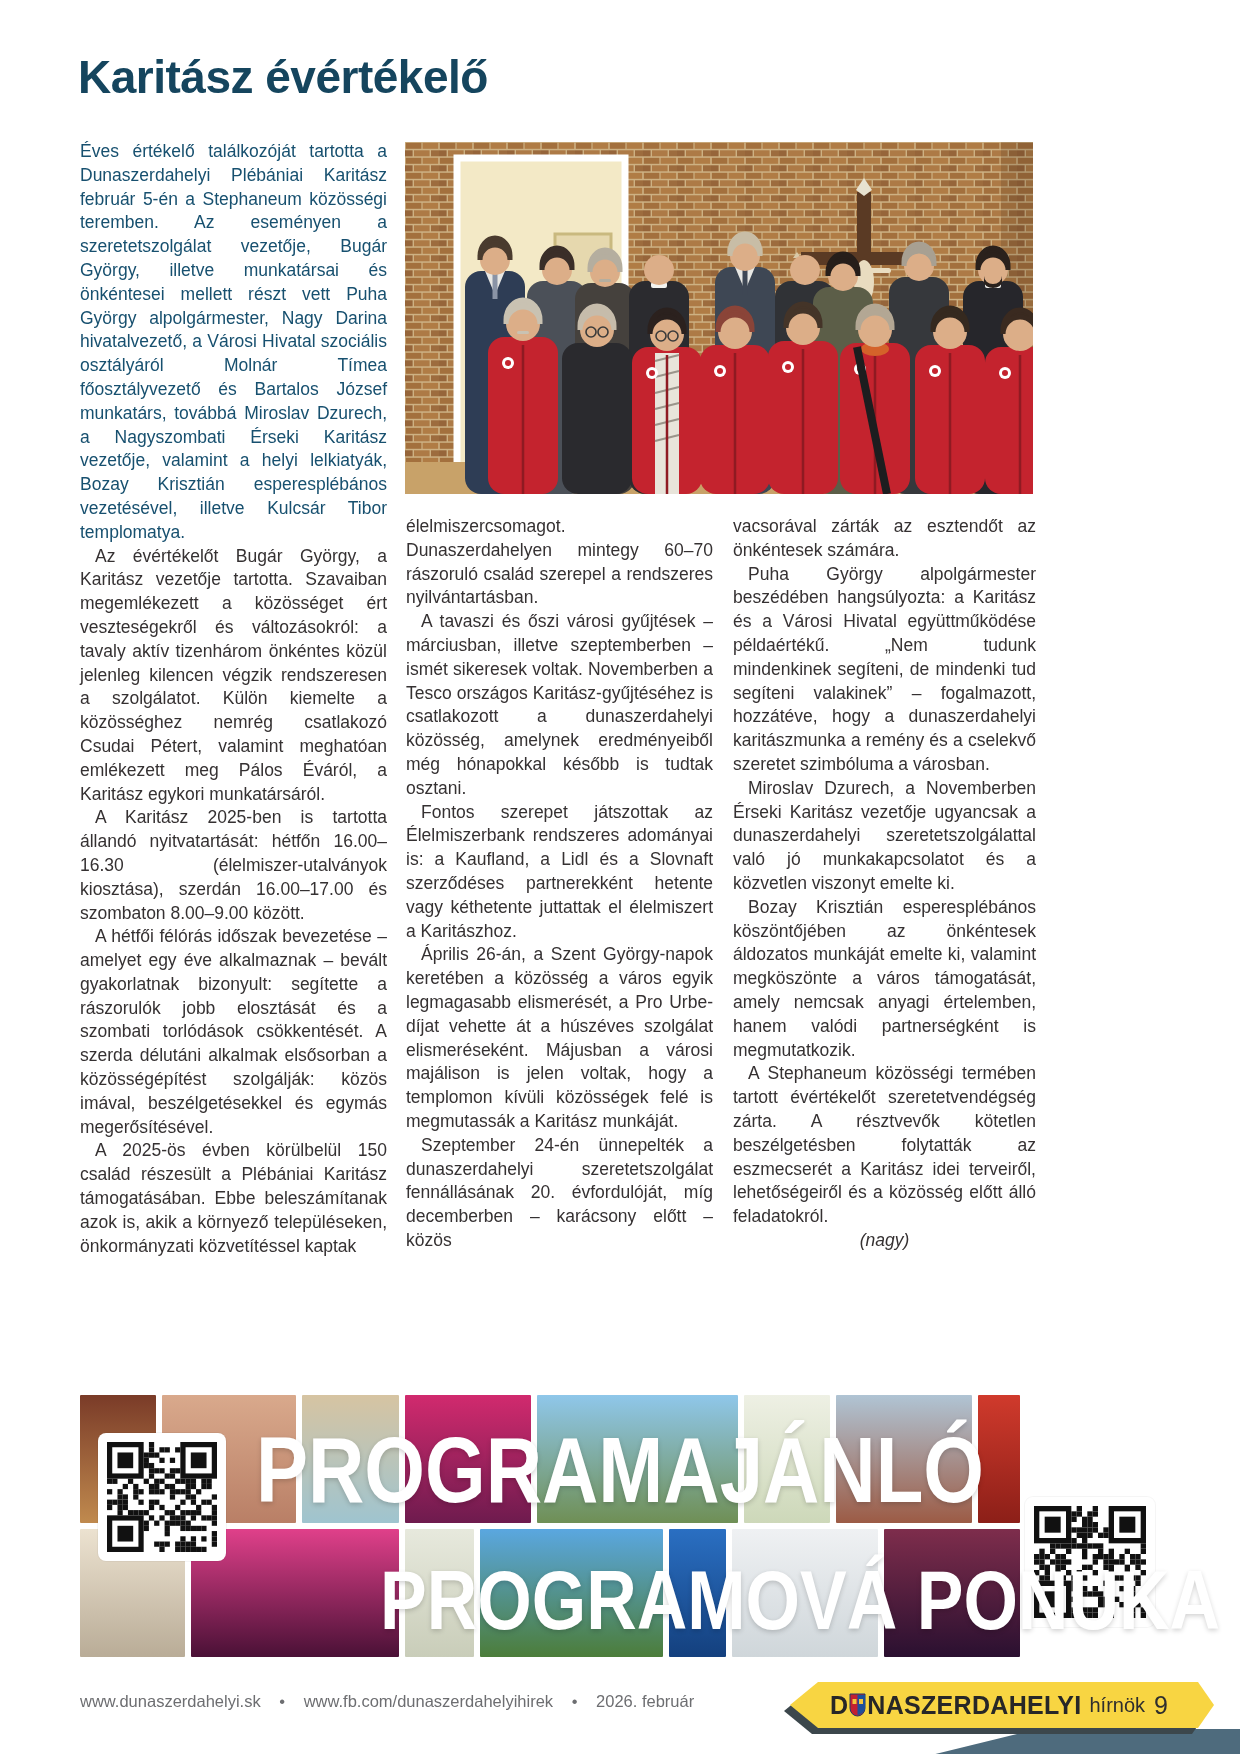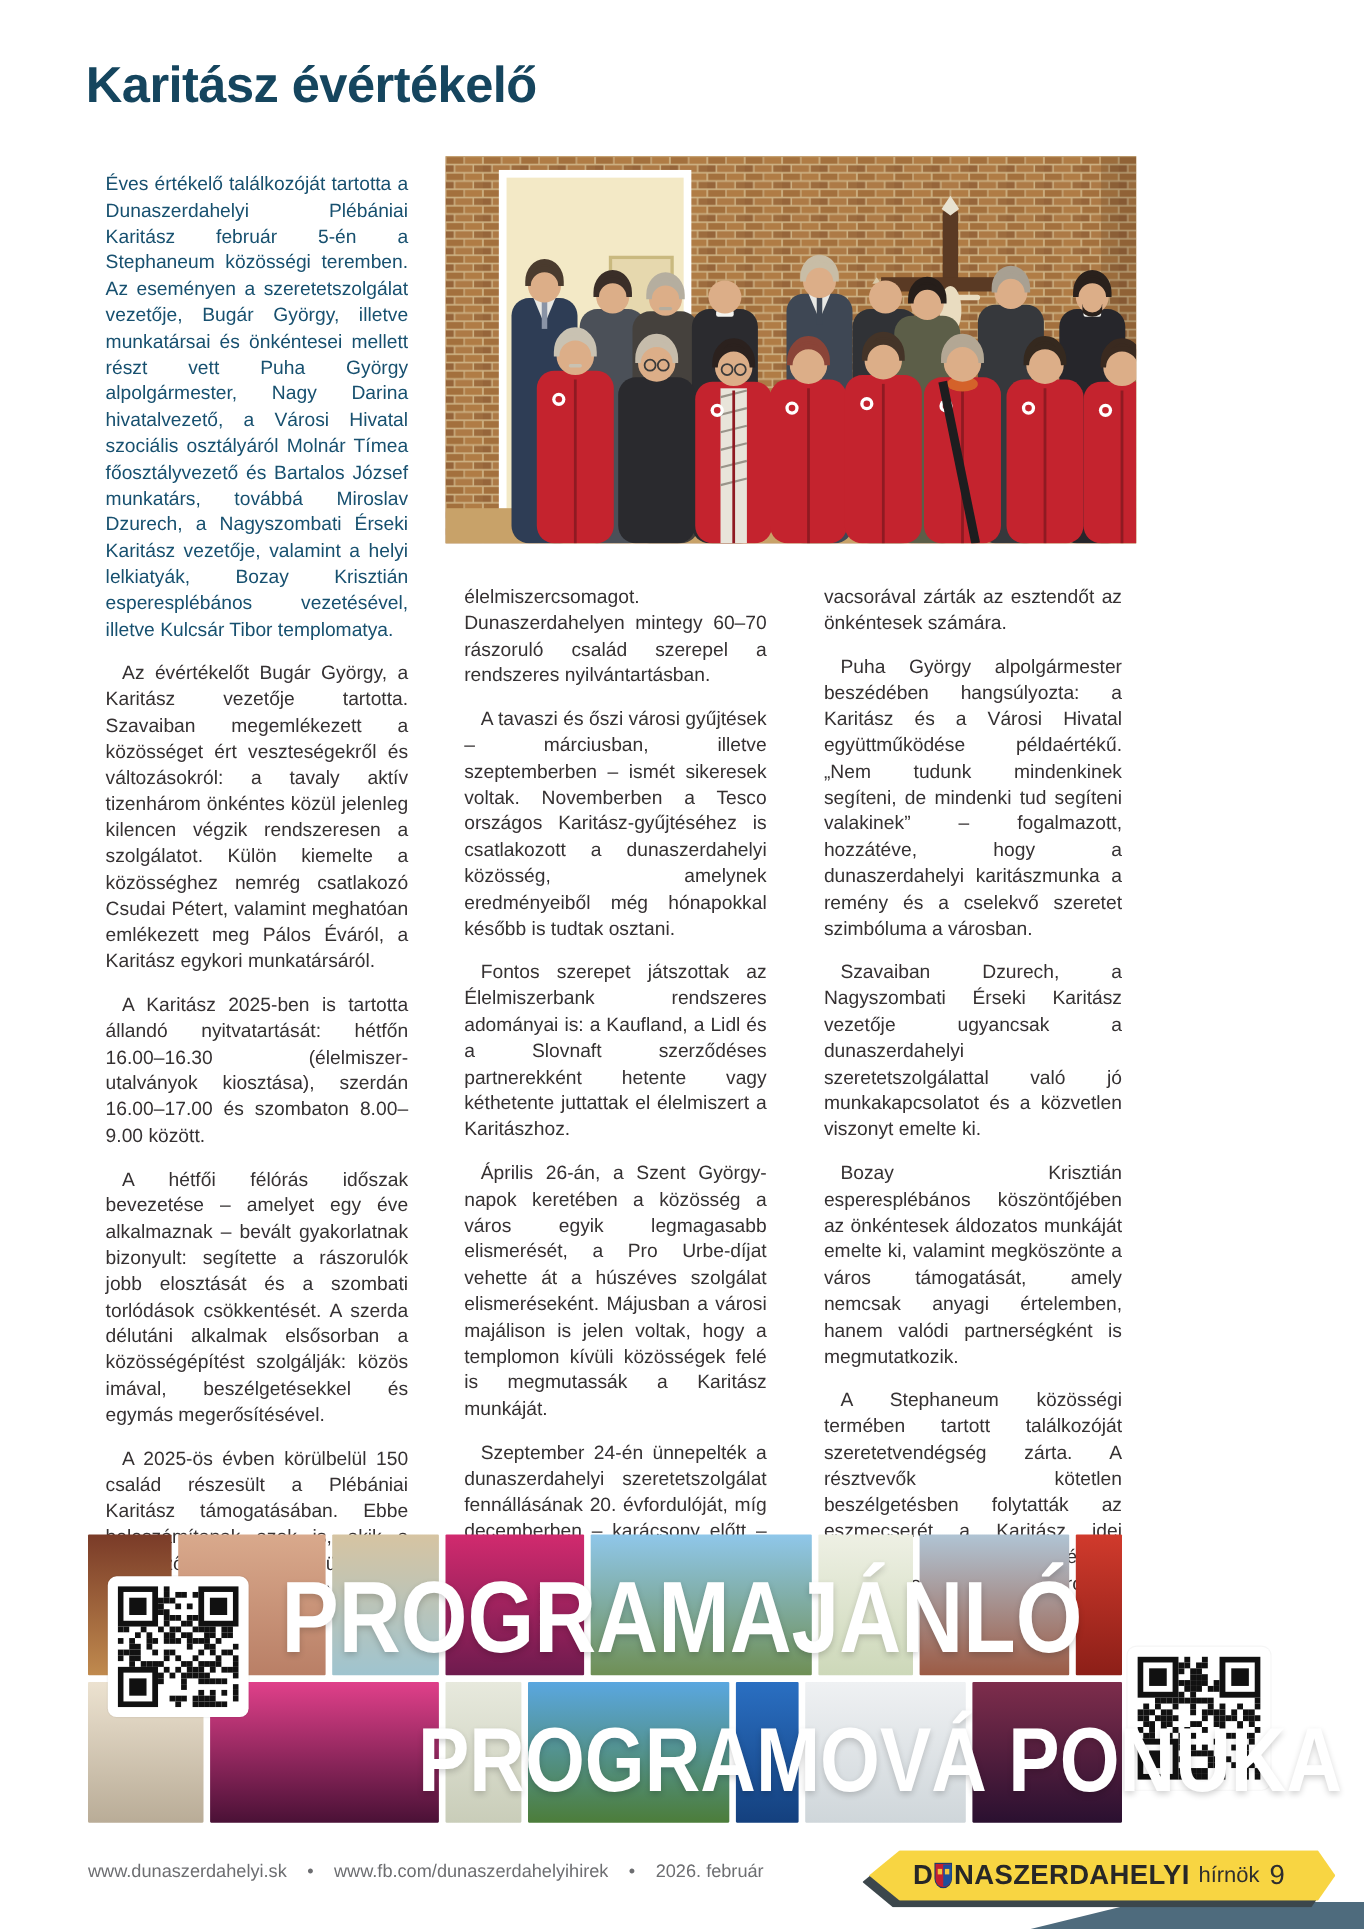--- a/index.html
+++ b/index.html
@@ -10,21 +10,21 @@
          letter-spacing:-0.5px;color:#15455e;}
   
   .photo{position:absolute;left:405px;top:142px;width:628px;height:352px;margin:0;
          overflow:hidden;background:#b08048;}
   .photo svg{display:block;}
   
   .col{position:absolute;width:307px;}
   .col1{left:80px;top:140px;}
   .col2{left:406px;top:515px;}
   .col3{left:733px;top:515px;width:303px;}
-  .para{margin:16px;font-size:17.5px;line-height:23.8px;text-align:justify;color:#353132;}
+  .para{margin:0;font-size:17.5px;line-height:23.8px;text-align:justify;color:#353132;}
   .para.indent{text-indent:15px;}
   .para.lede{color:#17506f;}
   .para.byline{text-align:center;font-style:italic;}
   
   .banner{position:absolute;left:80px;top:1395px;width:940px;height:263px;}
   .crow{display:flex;gap:6px;height:128px;margin-bottom:6px;}
   .crow:last-child{height:129px;margin-bottom:0;}
   .tile{height:100%;border-radius:1px;}
   .qr{position:absolute;background:#fff;border-radius:8px;padding:9px;box-shadow:0 0 0 1px rgba(0,0,0,.04);}
   .qr svg{display:block;}
@@ -198,23 +198,23 @@
   <div class="col col2">
       <p class="para">élelmiszercsomagot. Dunaszerdahelyen mintegy 60–70 rászoruló család szerepel a rendszeres nyilvántartásban.</p>
       <p class="para indent">A tavaszi és őszi városi gyűjtések – márciusban, illetve szeptemberben – ismét sikeresek voltak. Novemberben a Tesco országos Karitász-gyűjtéséhez is csatlakozott a dunaszerdahelyi közösség, amelynek eredményeiből még hónapokkal később is tudtak osztani.</p>
       <p class="para indent">Fontos szerepet játszottak az Élelmiszerbank rendszeres adományai is: a Kaufland, a Lidl és a Slovnaft szerződéses partnerekként hetente vagy kéthetente juttattak el élelmiszert a Karitászhoz.</p>
       <p class="para indent">Április 26-án, a Szent György-napok keretében a közösség a város egyik legmagasabb elismerését, a Pro Urbe-díjat vehette át a húszéves szolgálat elismeréseként. Májusban a városi majálison is jelen voltak, hogy a templomon kívüli közösségek felé is megmutassák a Karitász munkáját.</p>
       <p class="para indent">Szeptember 24-én ünnepelték a dunaszerdahelyi szeretetszolgálat fennállásának 20. évfordulóját, míg decemberben – karácsony előtt – közös</p>
     </div>
   <div class="col col3">
       <p class="para">vacsorával zárták az esztendőt az önkéntesek számára.</p>
       <p class="para indent">Puha György alpolgármester beszédében hangsúlyozta: a Karitász és a Városi Hivatal együttműködése példaértékű. „Nem tudunk mindenkinek segíteni, de mindenki tud segíteni valakinek” – fogalmazott, hozzátéve, hogy a dunaszerdahelyi karitászmunka a remény és a cselekvő szeretet szimbóluma a városban.</p>
-      <p class="para indent">Szavaiban Dzurech, a Nagyszombati Érseki Karitász vezetője ugyancsak a dunaszerdahelyi szeretetszolgálattal való jó munkakapcsolatot és a közvetlen viszonyt emelte ki.</p>
+      <p class="para indent">Miroslav Dzurech, a Novemberben Érseki Karitász vezetője ugyancsak a dunaszerdahelyi szeretetszolgálattal való jó munkakapcsolatot és a közvetlen viszonyt emelte ki.</p>
       <p class="para indent">Bozay Krisztián esperesplébános köszöntőjében az önkéntesek áldozatos munkáját emelte ki, valamint megköszönte a város támogatását, amely nemcsak anyagi értelemben, hanem valódi partnerségként is megmutatkozik.</p>
-      <p class="para indent">A Stephaneum közösségi termében tartott találkozóját szeretetvendégség zárta. A résztvevők kötetlen beszélgetésben folytatták az eszmecserét a Karitász idei terveiről, lehetőségeiről és a közösség előtt álló feladatokról.</p>
+      <p class="para indent">A Stephaneum közösségi termében tartott évértékelőt szeretetvendégség zárta. A résztvevők kötetlen beszélgetésben folytatták az eszmecserét a Karitász idei terveiről, lehetőségeiről és a közösség előtt álló feladatokról.</p>
       <p class="para byline">(nagy)</p>
     </div>
 
   <div class="banner">
     <div class="crow">
         <div class="tile" style="flex: 90 1 0px; background: linear-gradient(rgb(122, 59, 40), rgb(192, 138, 78));"></div>
         <div class="tile" style="flex: 160 1 0px; background: linear-gradient(rgb(217, 169, 140), rgb(185, 127, 102));"></div>
         <div class="tile" style="flex: 115 1 0px; background: linear-gradient(rgb(214, 196, 162), rgb(159, 196, 207));"></div>
         <div class="tile" style="flex: 150 1 0px; background: linear-gradient(rgb(209, 42, 110), rgb(110, 27, 78));"></div>
         <div class="tile" style="flex: 238 1 0px; background: linear-gradient(rgb(143, 199, 234), rgb(111, 143, 85));"></div>

